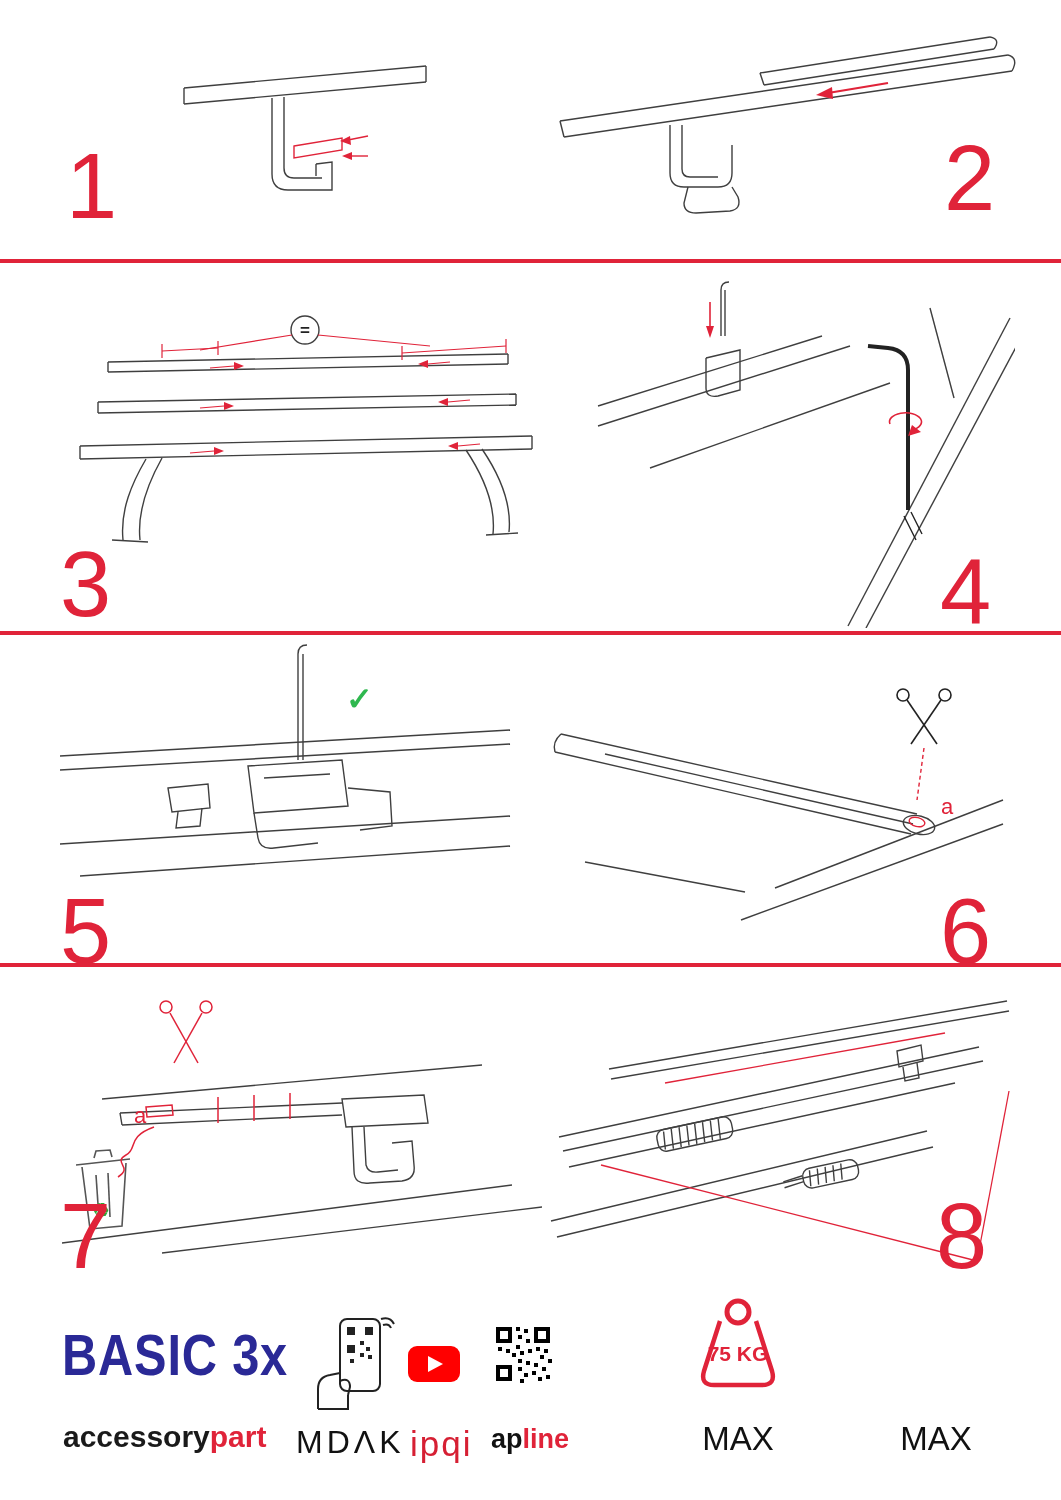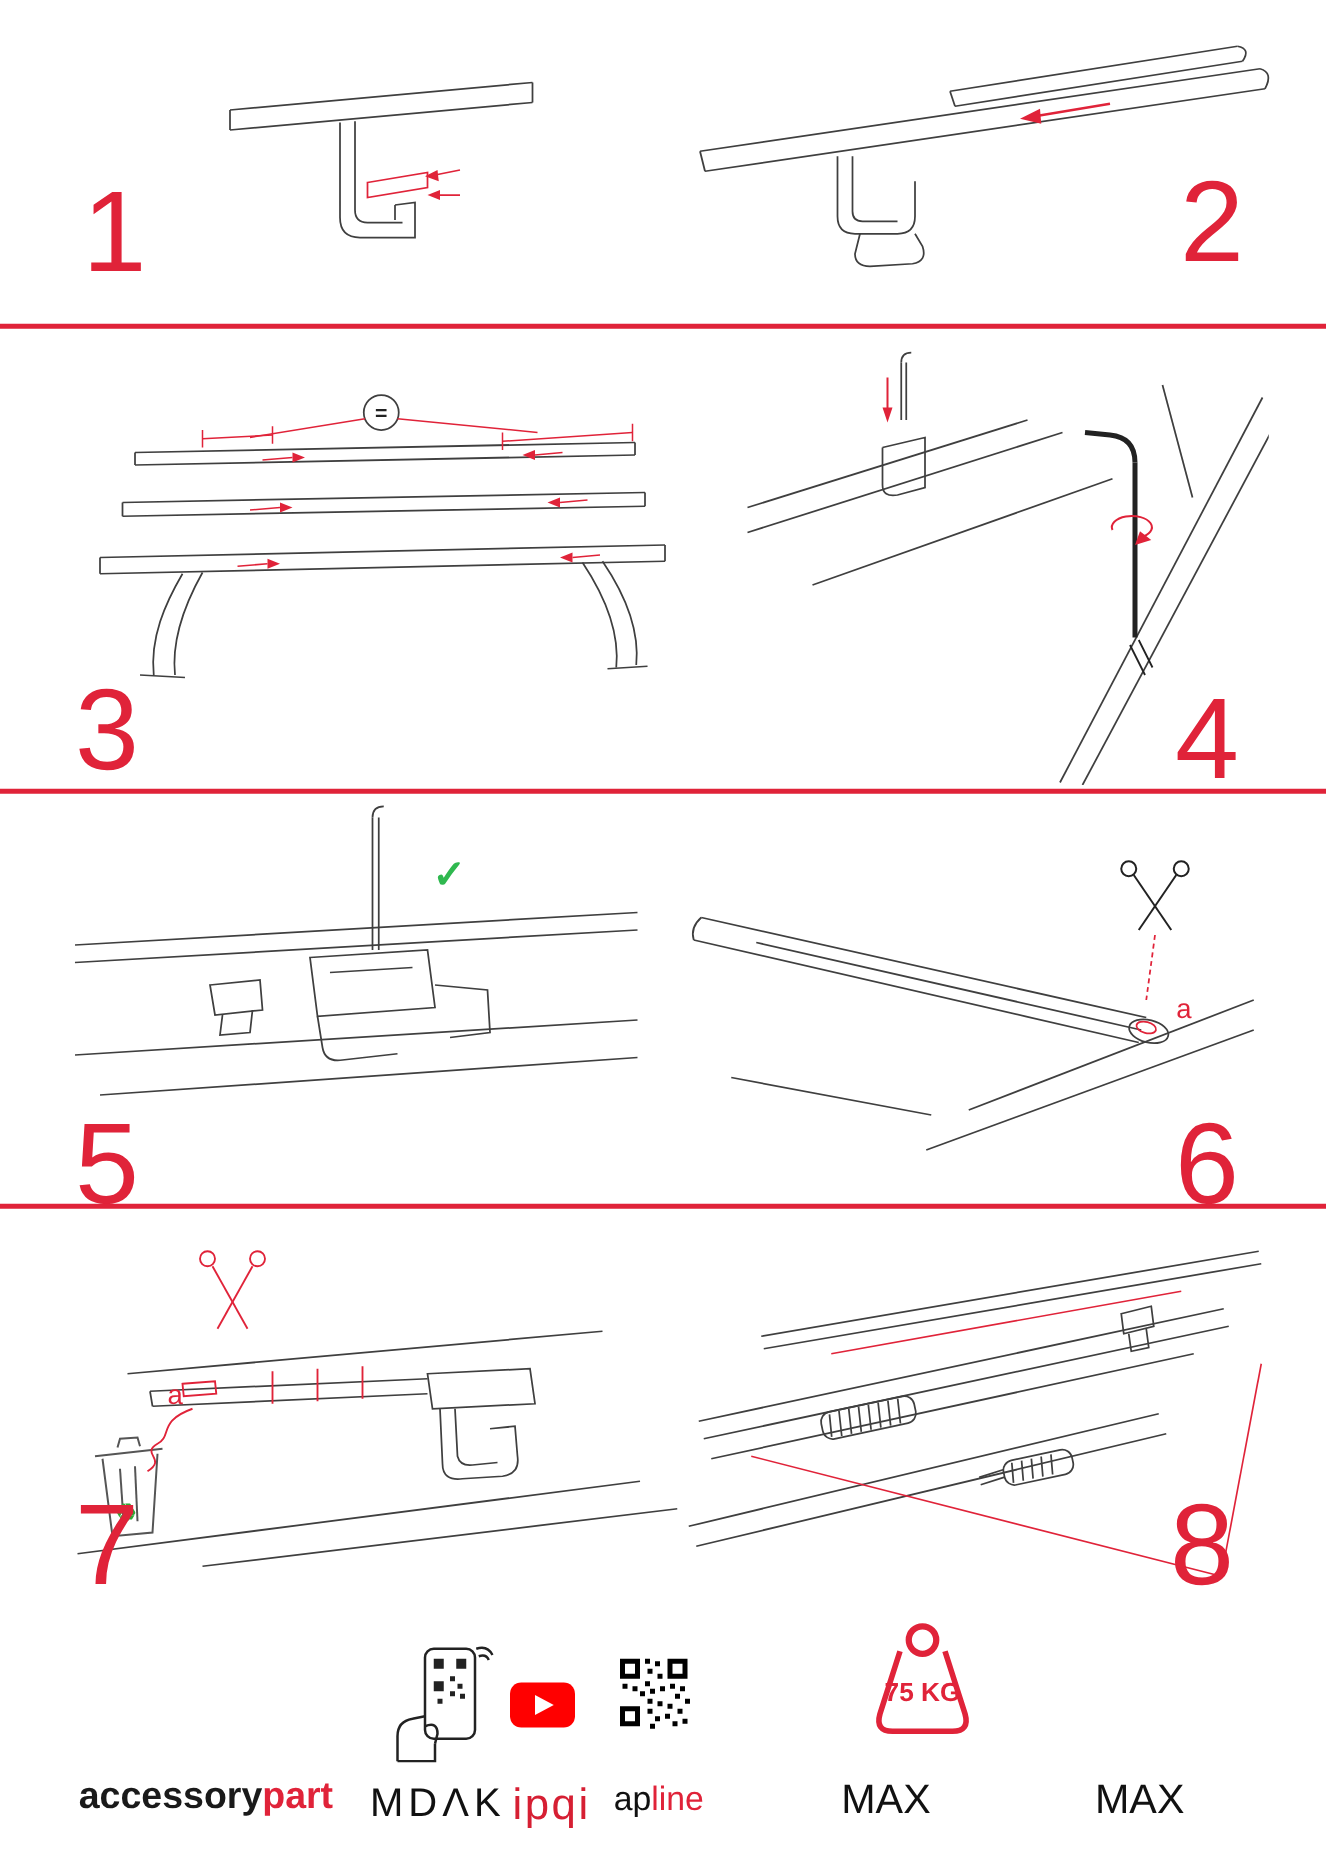--- a/index.html
+++ b/index.html
@@ -11,23 +11,23 @@
   .divider{position:absolute;left:0;width:1061px;height:4px;background:#e02339;}
   svg{display:block}
   svg text{font-family:"Liberation Sans",sans-serif;}
   .logo-basic{position:absolute;left:62px;top:1326px;color:#2a2996;font-size:58px;font-weight:bold;
               line-height:1;white-space:nowrap}
   .logo-basic span{display:inline-block;transform:scaleX(0.84);transform-origin:left center;letter-spacing:1px}
   .brand{position:absolute;left:63px;top:1420px;font-size:30px;font-weight:bold;line-height:1.1;white-space:nowrap}
   .brand .b1{color:#1a1a1a}.brand .b2{color:#e02339}
   .mdak{position:absolute;left:296px;top:1424px;font-size:32px;color:#111;letter-spacing:4px;white-space:nowrap}
   .ipqi{position:absolute;left:410px;top:1424px;font-size:35px;color:#d61f33;letter-spacing:2px;white-space:nowrap}
-  .apline{position:absolute;left:491px;top:1424px;font-size:27px;font-weight:400;white-space:nowrap}
+  .apline{position:absolute;left:491px;top:1424px;font-size:27px;font-weight:700;white-space:nowrap}
   .apline .b1{color:#111}.apline .b2{color:#e02339}
-  .max-label{position:absolute;top:1422px;font-size:33px;font-weight:500;color:#111;text-align:left;line-height:1}
+  .max-label{position:absolute;top:1422px;font-size:33px;font-weight:500;color:#111;text-align:center;line-height:1}
 </style>
 </head>
 <body>
 
 <div class="page">
 
   <div class="abs" style="left:170px;top:50px;width:270px;height:185px">
     <svg width="270" height="185" viewBox="0 0 270 185">
       <g stroke="#3f3f3f" stroke-width="1.4" fill="none">
         <path d="M14,38 L256,16"></path>
@@ -273,20 +273,23 @@
         <path d="M120,98 L400,48"></path>
         <path d="M56,180 L432,276"></path>
         <path d="M432,276 L464,106"></path>
       </g>
     </svg>
   </div>
 
   <div class="step-num" style="left:60px;top:1190px">7</div>
   <div class="step-num" style="left:936px;top:1190px">8</div>
 
+  <div class="logo-basic">
+    <span>BASIC 3x</span>
+  </div>
 
   <div class="brand">
     <span class="b1">accessory</span><span class="b2">part</span>
   </div>
 
   <div class="abs" style="left:310px;top:1315px;width:85px;height:95px">
     <svg width="85" height="95" viewBox="0 0 85 95">
       <rect x="30" y="4" width="40" height="72" rx="7" fill="#fff" stroke="#222" stroke-width="2"></rect>
       <g fill="#222">
         <rect x="37" y="12" width="8" height="8"></rect>

